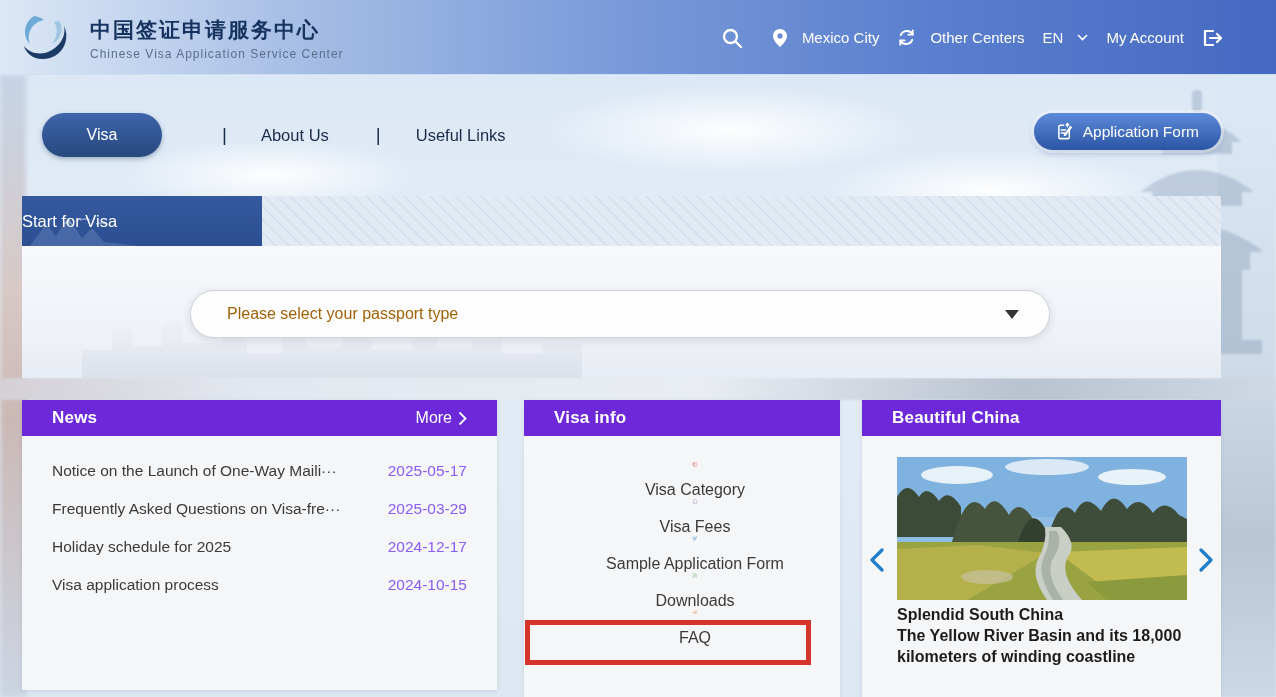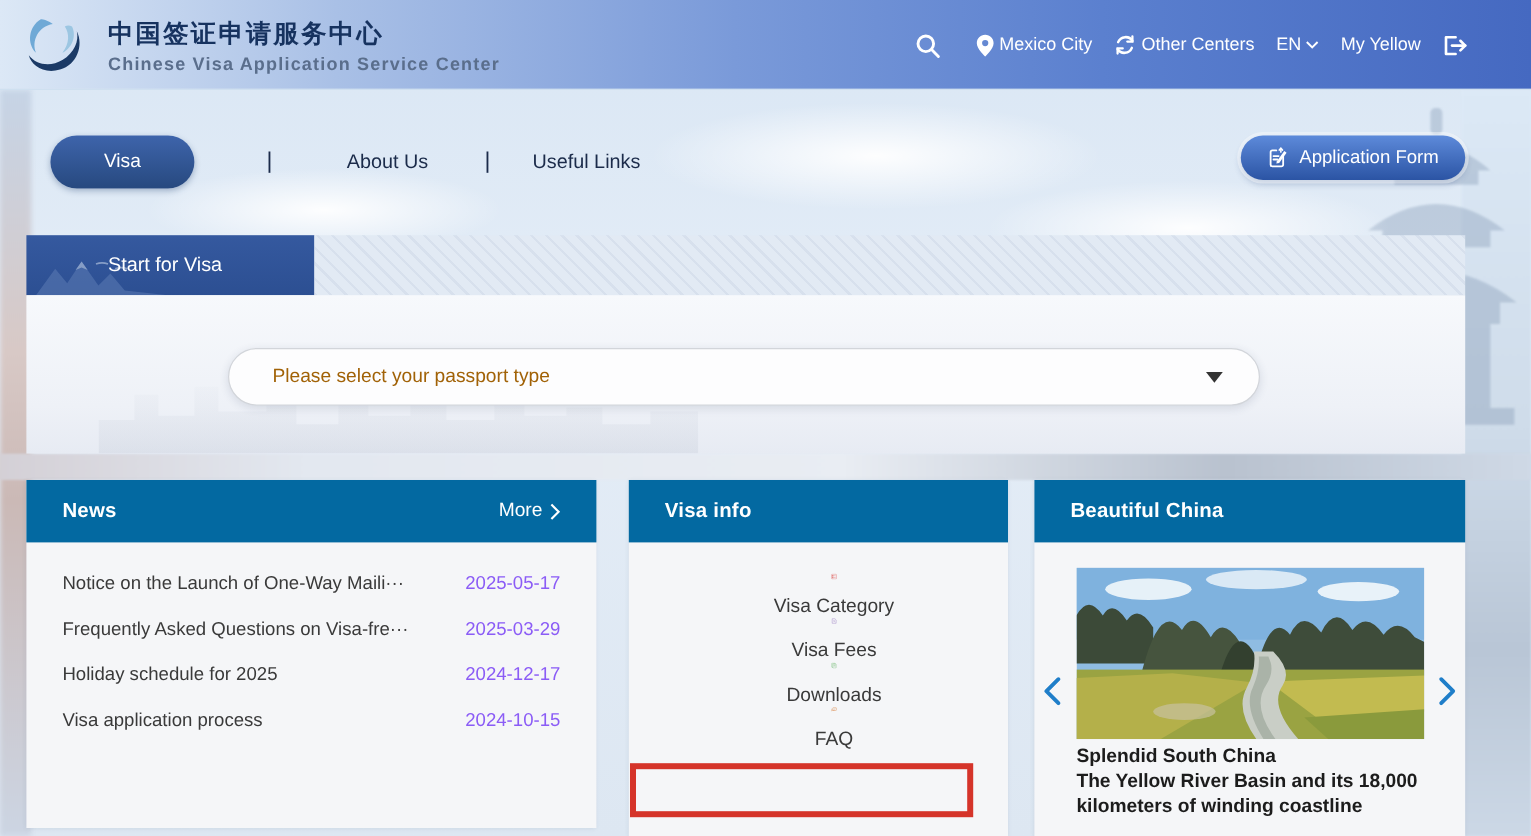--- a/index.html
+++ b/index.html
@@ -21,59 +21,59 @@
     background:linear-gradient(90deg,#d4d0d6 0%,#e3e8f0 20%,#e9edf3 55%,#b9c2cf 80%,#cfd9e6 100%);
     filter:blur(1px);}
   .cloud{position:absolute;background:radial-gradient(ellipse at center,rgba(255,255,255,.95),rgba(255,255,255,0) 70%);}
 
   
   .header{position:absolute;left:0;top:0;width:1276px;height:75px;
     background:linear-gradient(90deg,#dce8f6 0%,#a9c0e6 22%,#7a9ad9 48%,#5b80cf 72%,#4569c1 100%);
     border-bottom:1px solid #cfe0f0;}
   .logo-wrap{position:absolute;left:20px;top:12px;display:flex;align-items:center;gap:14px;}
   .logo-title-zh{font-size:21px;font-weight:bold;color:#16325f;letter-spacing:2px;font-family:"DejaVu Serif","Liberation Serif",serif;}
-  .logo-title-en{font-size:15px;color:#5a6e8c;letter-spacing:1px;margin-top:3px;font-weight:bold;}
+  .logo-title-en{font-size:12px;color:#5a6e8c;letter-spacing:1px;margin-top:3px;}
   .header-right{position:absolute;right:52px;top:0;height:75px;display:flex;align-items:center;gap:18px;color:#fff;font-size:15px;}
-  .header-item{display:flex;align-items:center;gap:4px;color:#fff;cursor:pointer;white-space:nowrap;}
+  .header-item{display:flex;align-items:center;gap:14px;color:#fff;cursor:pointer;white-space:nowrap;}
 
   
   .nav-row{position:absolute;left:42px;top:113px;display:flex;align-items:center;height:44px;}
   .visa-pill{width:120px;height:44px;border-radius:22px;display:flex;align-items:center;justify-content:center;
     background:linear-gradient(180deg,#3e64ab,#27497f);color:#fff;font-size:16px;cursor:pointer;
     box-shadow:0 2px 5px rgba(30,60,110,.35);}
   .nav-sep{color:#1b2b4a;font-size:19px;margin:0 0 0 60px;}
-  .nav-link{color:#1b2b4a;font-size:16.5px;margin-left:62px;cursor:pointer;}
+  .nav-link{color:#1b2b4a;font-size:16.5px;margin-left:34px;cursor:pointer;}
   .sep2{margin-left:47px;}
   .link2{margin-left:35px;}
 
   .app-form-btn{position:absolute;right:55px;top:113px;height:37px;padding:0 22px;border-radius:19px;
     display:flex;align-items:center;gap:8px;color:#fff;font-size:15.5px;cursor:pointer;
     background:linear-gradient(180deg,#5d8ada,#2b54a4);
     box-shadow:0 0 0 3px rgba(255,255,255,.4),0 3px 6px rgba(30,60,120,.3);}
 
   
   .start-tab{position:absolute;left:22px;top:196px;width:240px;height:50px;
     background:linear-gradient(180deg,#35599f,#2c4f92);color:#fff;font-size:16.5px;
-    display:flex;align-items:center;padding-left:68px;overflow:hidden;}
+    display:flex;align-items:center;overflow:hidden;}
   .start-strip{position:absolute;left:262px;top:196px;width:959px;height:50px;background:#e2eaf4;
     background-image:repeating-linear-gradient(45deg,rgba(150,165,195,.14) 0 2px,transparent 2px 9px);}
   .start-panel{position:absolute;left:22px;top:246px;width:1199px;height:132px;
     background:linear-gradient(180deg,#f7f9fc 0%,#eef1f7 70%,#e7ebf3 100%);}
   .skyline{position:absolute;bottom:0;left:60px;width:500px;height:70px;opacity:.08;
     background:linear-gradient(180deg,transparent 0%,#5a6a85 100%);
     clip-path:polygon(0 100%,0 60%,6% 60%,6% 30%,10% 30%,10% 55%,16% 55%,16% 20%,20% 20%,20% 50%,28% 50%,28% 35%,33% 35%,33% 65%,40% 65%,40% 25%,45% 25%,45% 55%,52% 55%,52% 40%,58% 40%,58% 60%,66% 60%,66% 30%,71% 30%,71% 55%,78% 55%,78% 45%,84% 45%,84% 65%,92% 65%,92% 50%,100% 50%,100% 100%);}
   .select-box{position:absolute;left:190px;top:290px;width:860px;height:48px;border-radius:24px;
     background:#fdfdfe;border:1px solid #d2d5da;box-shadow:0 2px 8px rgba(40,60,90,.14);
     display:flex;align-items:center;padding:0 30px 0 36px;cursor:pointer;}
   .select-text{font-size:16px;color:#a16207;flex:1;}
   .caret-down{width:0;height:0;border-left:7px solid transparent;border-right:7px solid transparent;border-top:9px solid #333;}
 
   
   .panel{position:absolute;top:400px;background:#f5f6f8;box-shadow:0 1px 4px rgba(50,70,100,.12);}
-  .panel-header{height:52px;background:#0369a1;color:#fff;display:flex;align-items:center;padding:0 30px;justify-content:space-between;}
+  .panel-header{height:36px;background:#6d28d9;color:#fff;display:flex;align-items:center;padding:0 30px;justify-content:space-between;}
   .panel-title{font-size:17px;font-weight:bold;letter-spacing:.2px;}
   .panel-news{left:22px;width:475px;height:290px;}
   .panel-visa{left:524px;width:316px;height:297px;}
   .panel-china{left:862px;width:359px;height:297px;}
   .more-link{display:flex;align-items:center;gap:6px;font-size:16px;color:#fff;cursor:pointer;}
 
   .news-list{padding:26px 30px 0 30px;}
   .news-row{display:flex;justify-content:space-between;align-items:baseline;height:38px;cursor:pointer;}
   .news-title{font-size:15.5px;color:#3a3a3a;white-space:nowrap;overflow:hidden;}
   .news-date{font-size:15.5px;color:#8b5cf6;margin-left:14px;flex-shrink:0;}
@@ -149,21 +149,21 @@
         </svg>
         <span>Other Centers</span>
       </div>
       <div class="header-item">
         <span>EN</span>
         <svg width="11" height="7" viewBox="0 0 11 7" fill="none" stroke="#fff" stroke-width="1.6">
             <polyline points="1,1 5.5,5.5 10,1"></polyline>
           </svg>
       </div>
       <div class="header-item">
-        <span>My Yellow</span>
+        <span>My Account</span>
       </div>
       <div class="header-item">
         <svg width="22" height="20" viewBox="0 0 22 20" fill="none" stroke="#fff" stroke-width="2.2" stroke-linecap="round" stroke-linejoin="round">
           <polyline points="11,3 3,3 3,17 11,17"></polyline>
           <line x1="8" y1="10" x2="19" y2="10"></line>
           <polyline points="15,6 19,10 15,14"></polyline>
         </svg>
       </div>
     </div>
   </div>
@@ -253,20 +253,29 @@
           <line x1="10.5" y1="13" x2="15" y2="13"></line>
         </svg>
         <span class="visa-label">Visa Category</span>
       </div>
       <div class="visa-row">
         <svg width="20" height="20" viewBox="0 0 20 20" fill="none" stroke="#9d7fc2" stroke-width="1.5">
           <path d="M4 2.5 L13 2.5 L17 6.5 L17 17.5 L4 17.5 Z" stroke-linejoin="round"></path>
           <text x="10" y="14" text-anchor="middle" font-size="10" fill="#9d7fc2" stroke="none" font-family="Liberation Sans, sans-serif">¥</text>
         </svg>
         <span class="visa-label">Visa Fees</span>
+      </div>
+      <div class="visa-row">
+        <svg width="20" height="20" viewBox="0 0 20 20" fill="none" stroke="#4f97d6" stroke-width="1.6" stroke-linecap="round">
+          <line x1="2" y1="5" x2="13" y2="5"></line>
+          <line x1="2" y1="9" x2="9" y2="9"></line>
+          <line x1="2" y1="13" x2="7" y2="13"></line>
+          <path d="M10 16 L17.5 4.5 L15 3 L8 14.5 L7.5 17 Z" fill="#eaf3fb"></path>
+        </svg>
+        <span class="visa-label">Sample Application Form</span>
       </div>
       <div class="visa-row">
         <svg width="20" height="20" viewBox="0 0 20 20" fill="none" stroke="#7cc07e" stroke-width="1.5">
           <rect x="2.5" y="2.5" width="11" height="14" rx="1.5"></rect>
           <rect x="6" y="5" width="11" height="14" rx="1.5" fill="#f5f6f8"></rect>
           <line x1="8.5" y1="9" x2="14.5" y2="9"></line>
           <line x1="8.5" y1="12" x2="14.5" y2="12"></line>
         </svg>
         <span class="visa-label">Downloads</span>
       </div>

